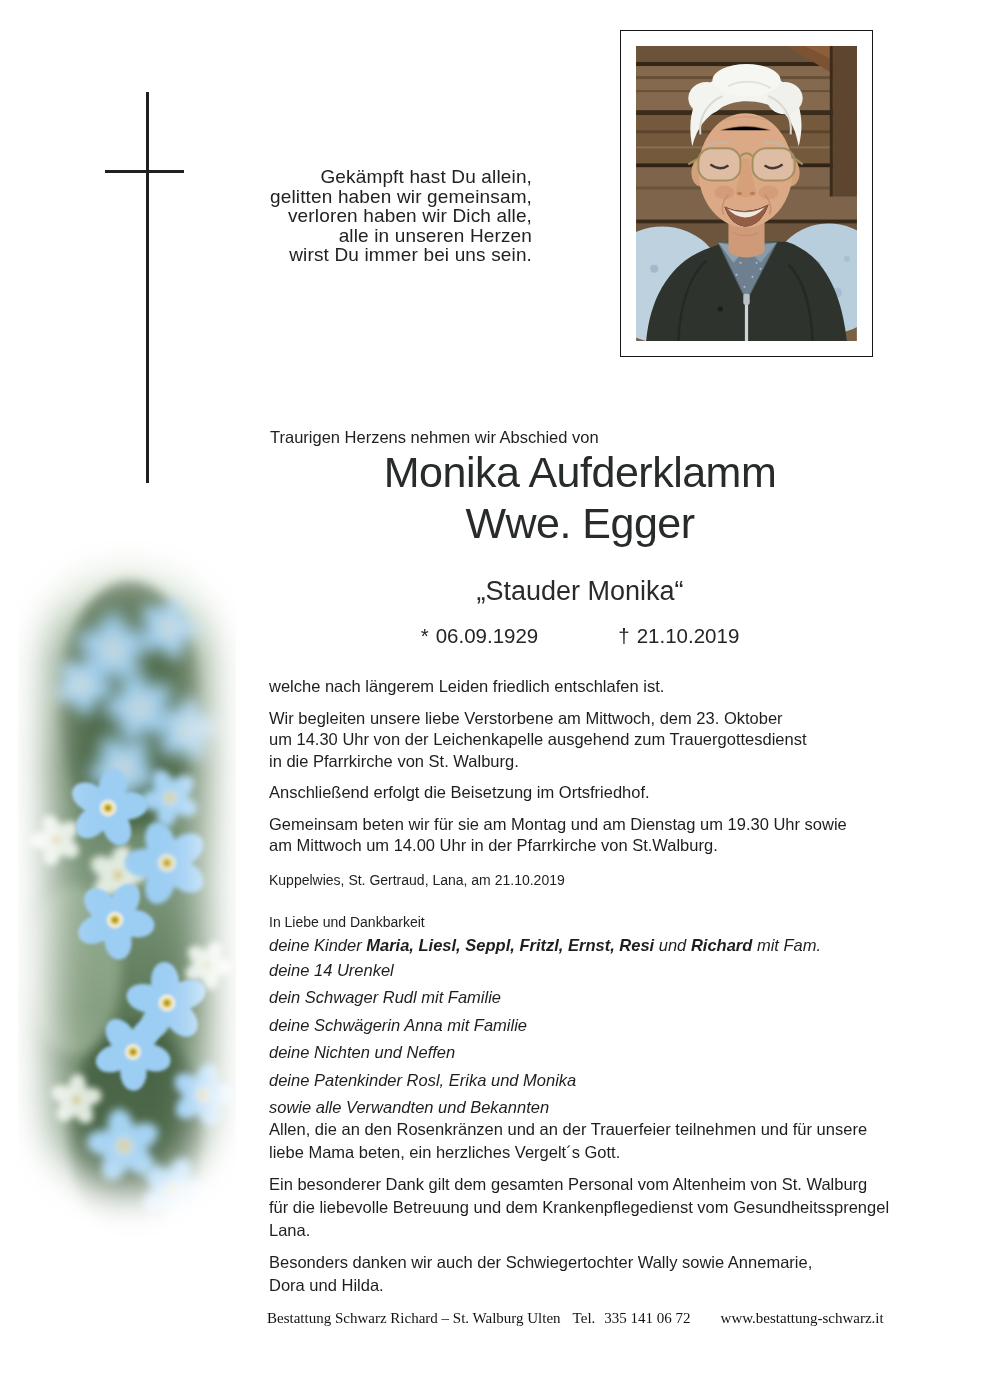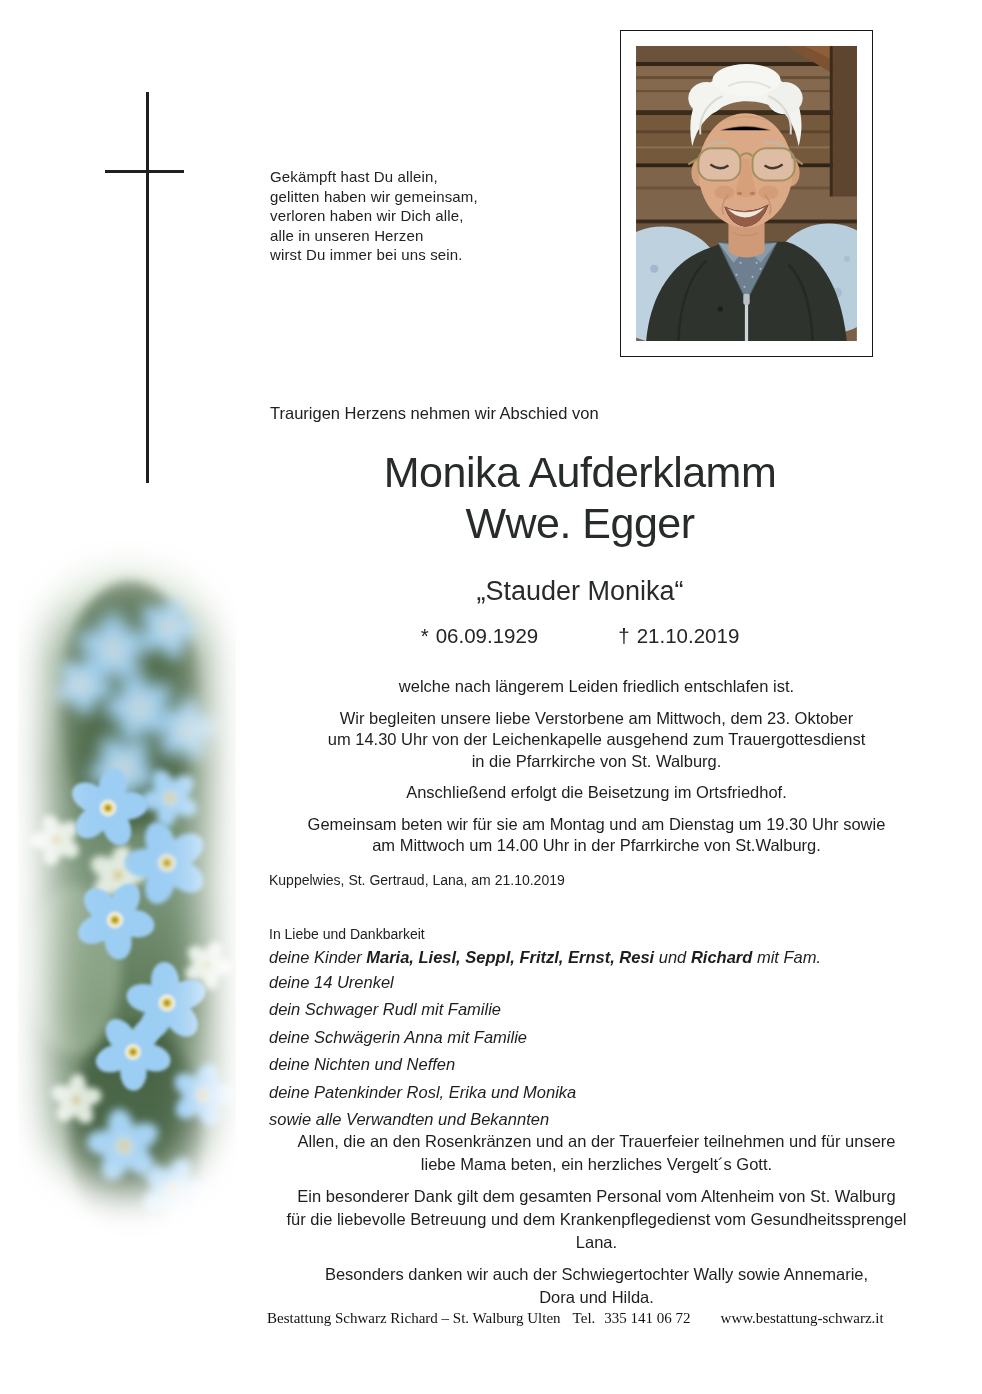--- a/index.html
+++ b/index.html
@@ -4,36 +4,36 @@
 <style>
   html,body{margin:0;padding:0;background:#ffffff;}
   .page{
     position:relative;width:982px;height:1394px;background:#ffffff;overflow:hidden;
     font-family:"Liberation Sans","DejaVu Sans",sans-serif;color:#1f1f1f;
   }
   
   .cross-v{position:absolute;left:146px;top:92px;width:2.5px;height:391px;background:#20201f;}
   .cross-h{position:absolute;left:105px;top:170px;width:79px;height:3px;background:#20201f;}
   
-  .poem{position:absolute;left:270px;top:167px;font-size:15px;line-height:19.5px;letter-spacing:.15px;color:#222;}
+  .poem{position:absolute;left:270px;top:167px;font-size:19px;line-height:19.5px;letter-spacing:.15px;color:#222;text-align:right;}
   
   .photo-frame{position:absolute;left:620px;top:30px;width:221px;height:295px;border:1.6px solid #161616;background:#fff;padding:15px;}
   .photo-frame svg{display:block;width:221px;height:295px;}
   
-  .intro{position:absolute;left:270px;top:404px;font-size:16.5px;color:#222;}
+  .intro{position:absolute;left:270px;top:428px;font-size:16.5px;color:#222;}
   .name-block{position:absolute;left:240px;top:447px;width:680px;text-align:center;color:#272b2a;}
   .name-line{font-size:43px;line-height:51px;letter-spacing:-.5px;}
   .nickname{font-size:27px;line-height:30px;margin-top:27px;}
   .dates{margin-top:18px;font-size:20.5px;display:flex;justify-content:center;gap:80px;color:#232626;}
   .dates .sym{margin-right:7px;}
   
   .text-column{position:absolute;left:269px;top:676px;width:655px;font-size:16.5px;line-height:21.5px;color:#1e1e1e;}
-  .para{margin:0 0 10px 0;text-align:center;}
+  .para{margin:0 0 10px 0;}
   .dateline{font-size:14px;line-height:18px;margin-top:14px;}
-  .mourners-heading{font-size:14px;line-height:18px;margin-top:36px;}
+  .mourners-heading{font-size:14px;line-height:18px;margin-top:24px;}
   .m-line{margin-top:3px;line-height:22px;font-style:italic;}
   .m-line.sp{margin-top:5.5px;}
   .m-line .b{font-weight:bold;}
   .thanks{}
   .thanks .para{line-height:23px;margin-bottom:9px;}
   
   .footer{position:absolute;left:267px;top:1310px;width:680px;font-family:"Liberation Serif","DejaVu Serif",serif;
           font-size:15px;color:#121212;white-space:nowrap;}
   .footer .tel-label{margin-left:12px;}
   .footer .tel-number{margin-left:9px;}

